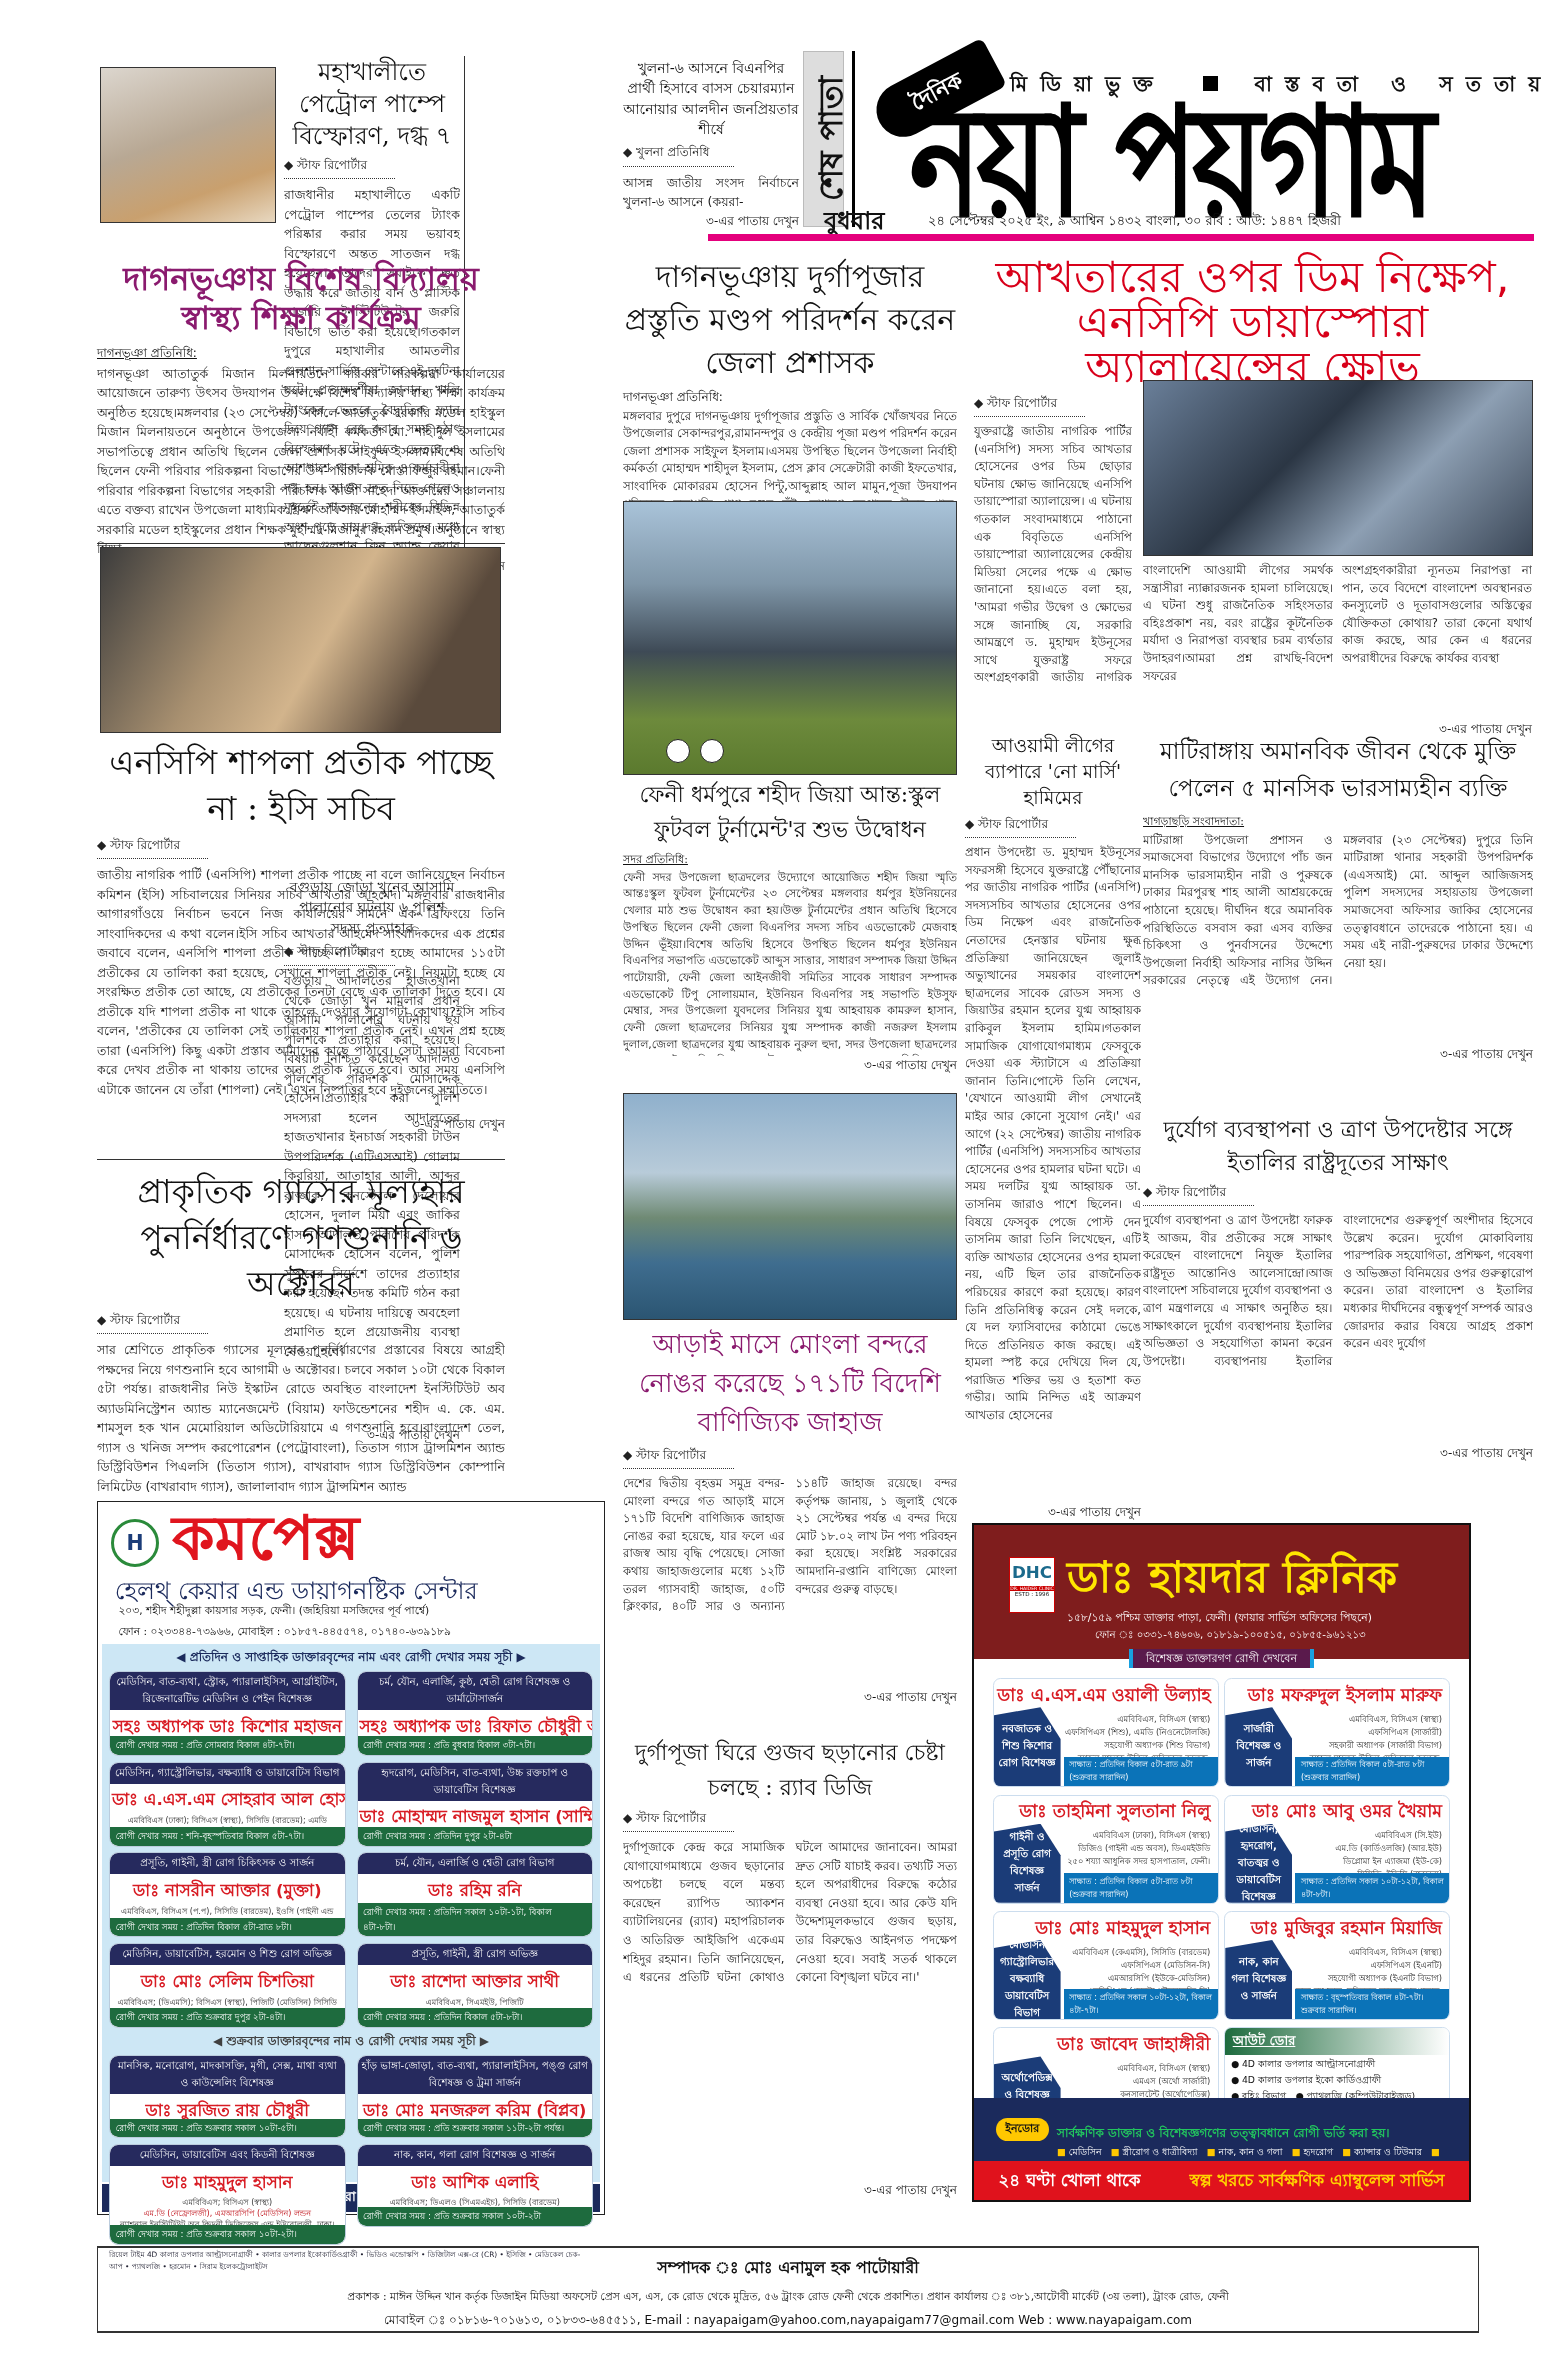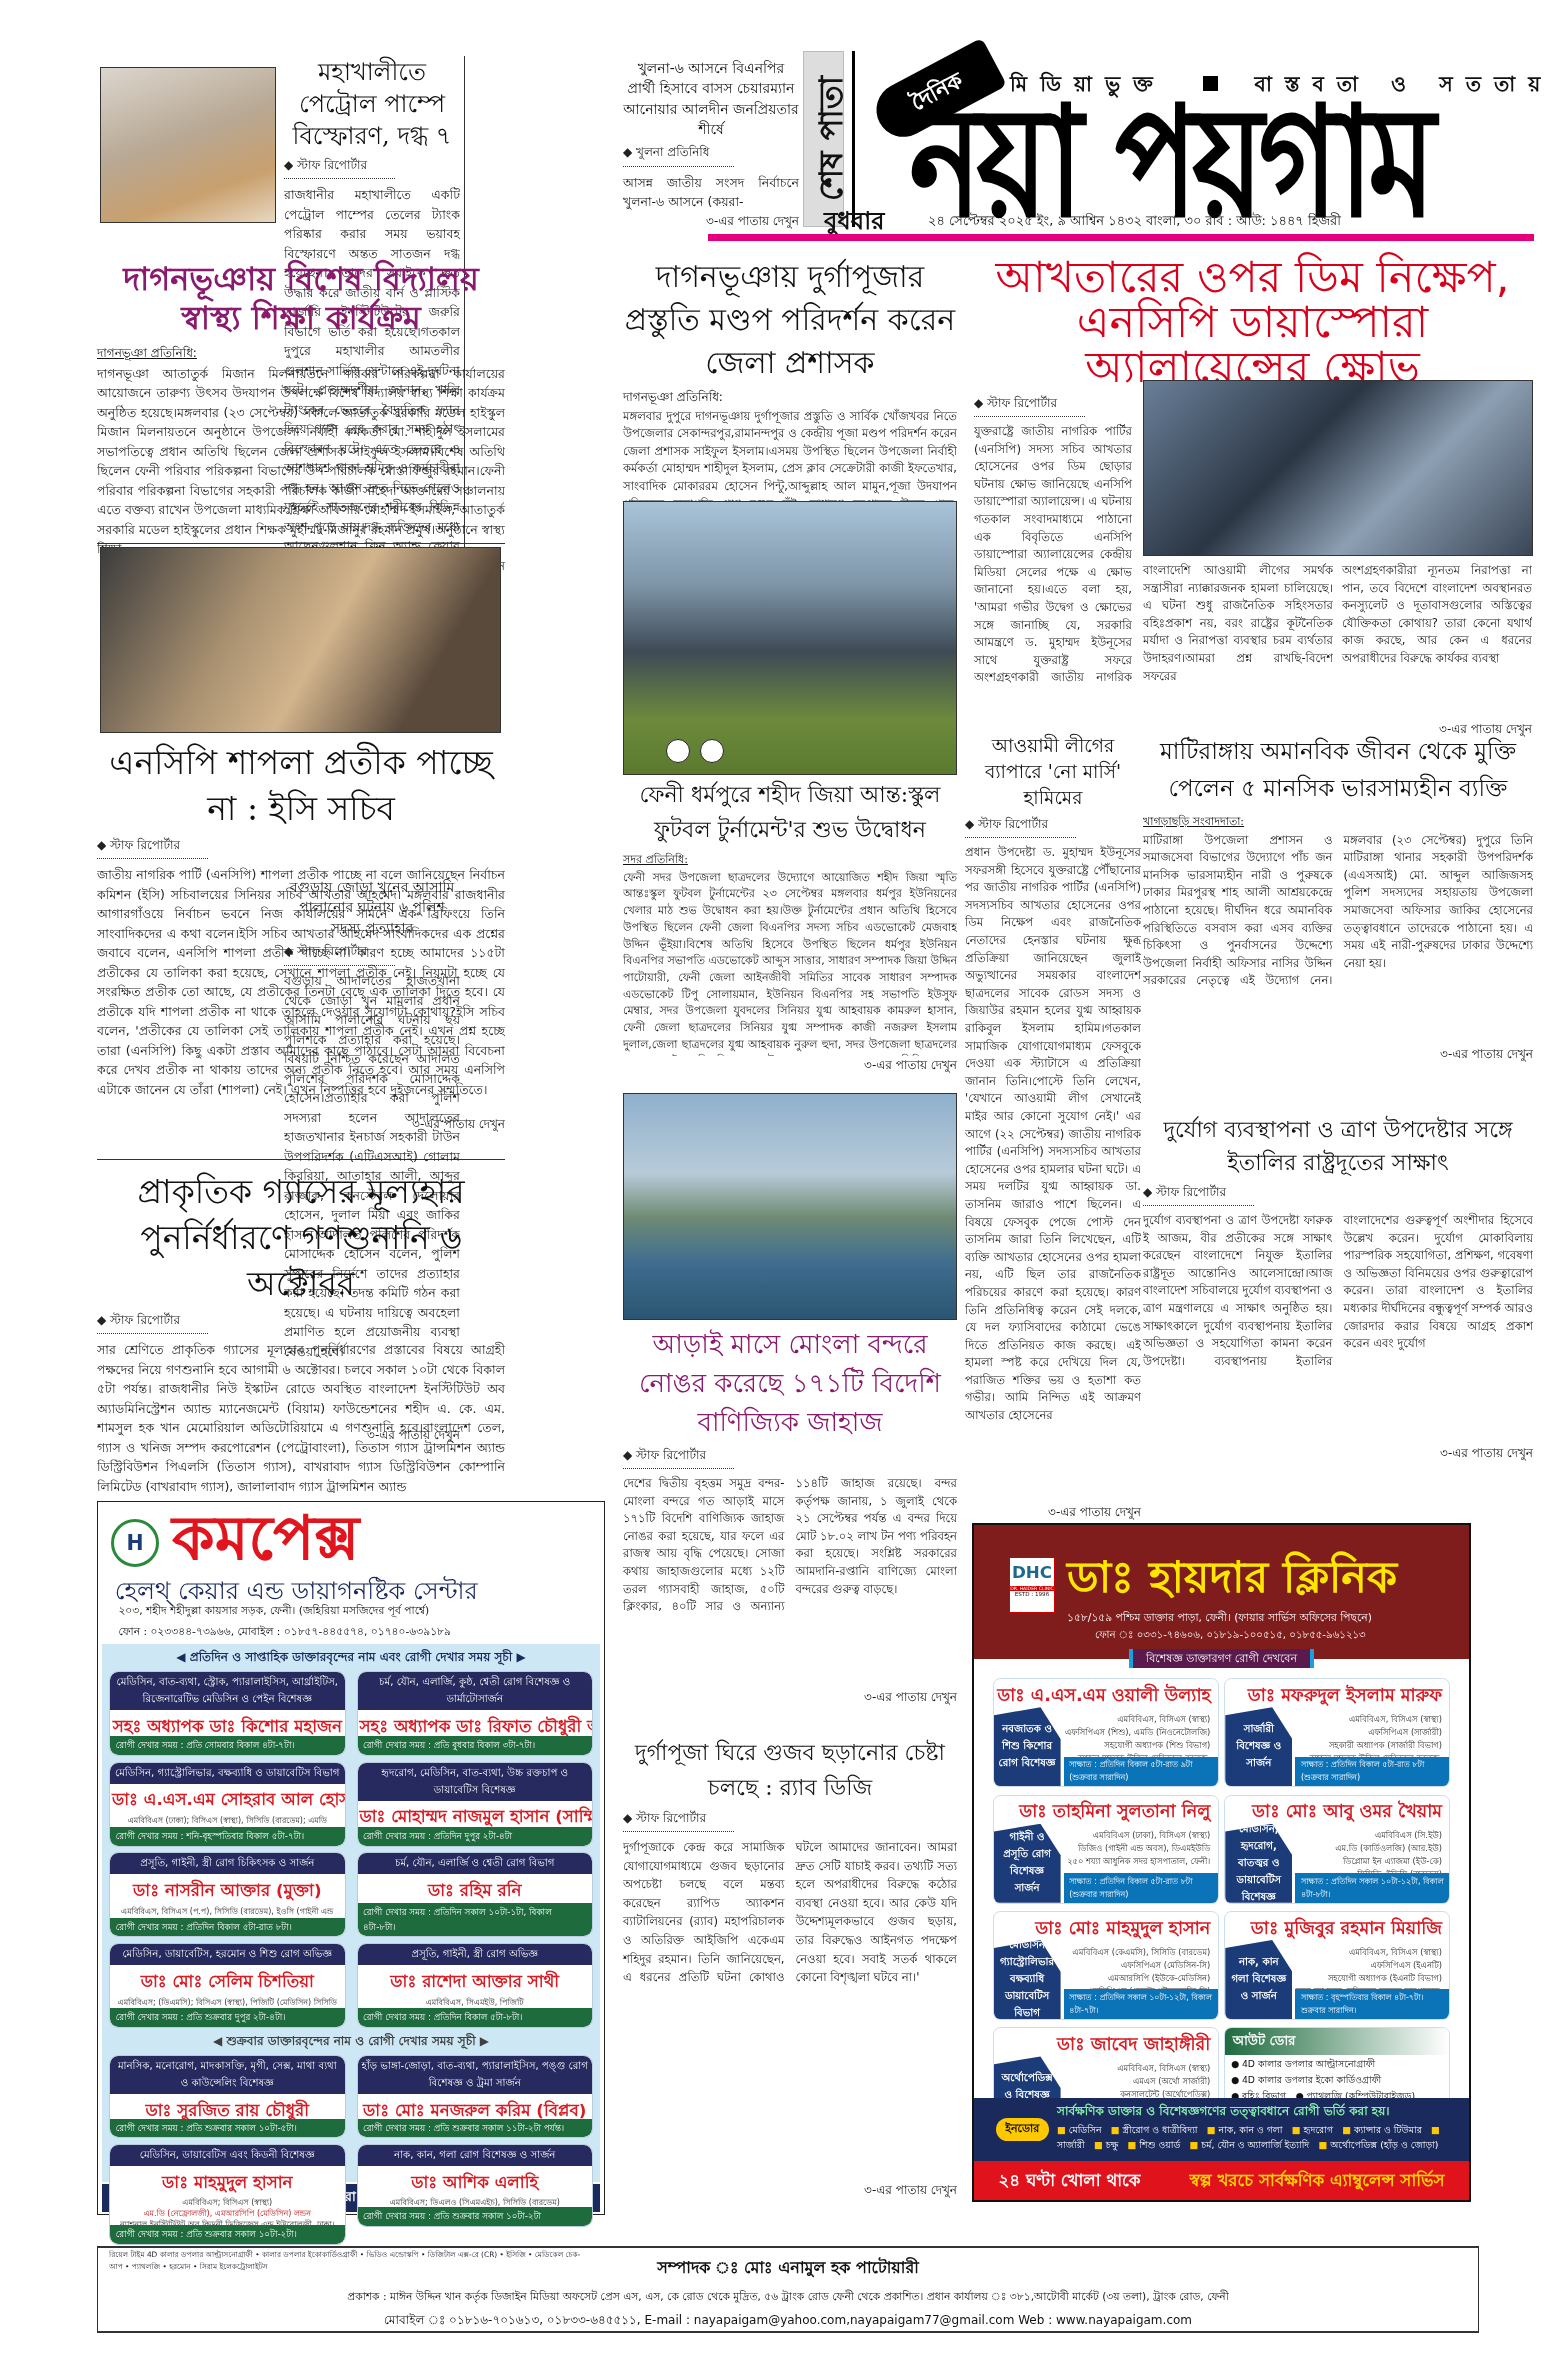--- a/index.html
+++ b/index.html
@@ -350,37 +350,37 @@
       <div class="rc-card" style="height: 109px;">
         <div class="rc-name">ডাঃ জাবেদ জাহাঙ্গীরী</div>
         <div class="rc-side">অর্থোপেডিক্স ও বিশেষজ্ঞ সার্জন</div>
         <div class="rc-deg">এমবিবিএস, বিসিএস (স্বাস্থ্য)</div>
         <div class="rc-deg">এমএস (অর্থো সার্জারী)</div>
         <div class="rc-deg">কনসালটেন্ট (অর্থোপেডিক্স)</div>
         <div class="rc-deg">২৫০ শয্যা আধুনিক সদর হাসপাতাল, নোয়াখালী।</div>
         <div class="rc-time">সাক্ষাত : প্রতি রবিবার দুপুর ১টা-৩টা।</div>
       </div>
       <div class="rc-card" style="height: 109px;">
-        <div style="background: linear-gradient(90deg, rgb(30, 107, 62), rgb(255, 255, 255)); color: rgb(255, 255, 255); font-weight: bold; font-size: 13px; padding: 2.8px 7.4px;">আউট ডোর</div>
+        <div style="background: linear-gradient(90deg, rgb(30, 107, 62), rgb(255, 255, 255)); color: rgb(255, 255, 255); font-weight: bold; font-size: 13px; padding: 2.8px 7.4px; text-decoration: underline;">আউট ডোর</div>
         <div style="display: flex; flex-wrap: wrap; font-size: 9.3px; padding: 1.9px 5.6px; gap: 0.9px 9.3px;">
           <span>● 4D কালার ডপলার আল্ট্রাসনোগ্রাফী</span>
           <span>● 4D কালার ডপলার ইকো কার্ডিওগ্রাফী</span>
           <span>● বহিঃ বিভাগ</span>
           <span>● প্যাথলজি (কম্পিউটারাইজড)</span>
           <span>● ইসিজি</span>
           <span>● জরুরী বিভাগ</span>
           <span>● এক্স-রে</span>
           <span>● মেডিকেল চেকআপ</span>
           <span>● ২৪ ঘন্টা জরুরী ঔষধ</span>
         </div>
       </div>
     </div>
   <div class="abs" style="left:0;right:0;bottom:39px;height:63px;background:#1b2a5c;color:#fff;padding:3.7px 9.3px 3.7px 83px;">
     <div class="abs" style="left:22px;top:20.4px;background:#ffc800;color:#111;border-radius:13px;padding:1.9px 9.3px;font-size:11px;font-weight:bold;">ইনডোর</div>
-    <div style="color:#86efac;font-size:12px;font-weight:bold;">সার্বক্ষণিক ডাক্তার ও বিশেষজ্ঞগণের তত্ত্বাবধানে রোগী ভর্তি করা হয়।</div>
+    <div style="color:#22c55e;font-size:12px;font-weight:bold;margin-top:22px;">সার্বক্ষণিক ডাক্তার ও বিশেষজ্ঞগণের তত্ত্বাবধানে রোগী ভর্তি করা হয়।</div>
     <div id="indoor-items" style="font-size:9.3px;line-height:15px;"><span style="margin-right: 9.3px;"><span style="color: rgb(255, 200, 0);">■ </span><span>মেডিসিন</span></span><span style="margin-right: 9.3px;"><span style="color: rgb(255, 200, 0);">■ </span><span>স্ত্রীরোগ ও ধাত্রীবিদ্যা</span></span><span style="margin-right: 9.3px;"><span style="color: rgb(255, 200, 0);">■ </span><span>নাক, কান ও গলা</span></span><span style="margin-right: 9.3px;"><span style="color: rgb(255, 200, 0);">■ </span><span>হৃদরোগ</span></span><span style="margin-right: 9.3px;"><span style="color: rgb(255, 200, 0);">■ </span><span>ক্যান্সার ও টিউমার</span></span><span style="margin-right: 9.3px;"><span style="color: rgb(255, 200, 0);">■ </span><span>সার্জারী</span></span><span style="margin-right: 9.3px;"><span style="color: rgb(255, 200, 0);">■ </span><span>চক্ষু</span></span><span style="margin-right: 9.3px;"><span style="color: rgb(255, 200, 0);">■ </span><span>শিশু ওয়ার্ড</span></span><span style="margin-right: 9.3px;"><span style="color: rgb(255, 200, 0);">■ </span><span>চর্ম, যৌন ও অ্যালার্জি ইত্যাদি</span></span><span style="margin-right: 9.3px;"><span style="color: rgb(255, 200, 0);">■ </span><span>অর্থোপেডিক্স (হাঁড় ও জোড়া)</span></span></div>
   </div>
   <div class="abs" style="left:0;right:0;bottom:0;height:39px;background:#e0121c;display:flex;align-items:center;justify-content:space-around;">
     <span style="color:#fff;font-size:16.7px;font-weight:bold;">২৪ ঘণ্টা খোলা থাকে</span>
     <span style="color:#ffd400;font-size:16.7px;font-weight:bold;">স্বল্প খরচে সার্বক্ষণিক এ্যাম্বুলেন্স সার্ভিস</span>
   </div>
 </div>
 
 <div class="abs" style="left:97px;top:2246px;width:1382px;height:87px;border-top:2.8px solid #333;border-bottom:2.8px solid #333;border-left:0.9px solid #333;border-right:0.9px solid #333;text-align:center;padding-top:7.4px;">
   <div style="font-size:16px;font-weight:bold;">সম্পাদক ঃ মোঃ এনামুল হক পাটোয়ারী</div>

